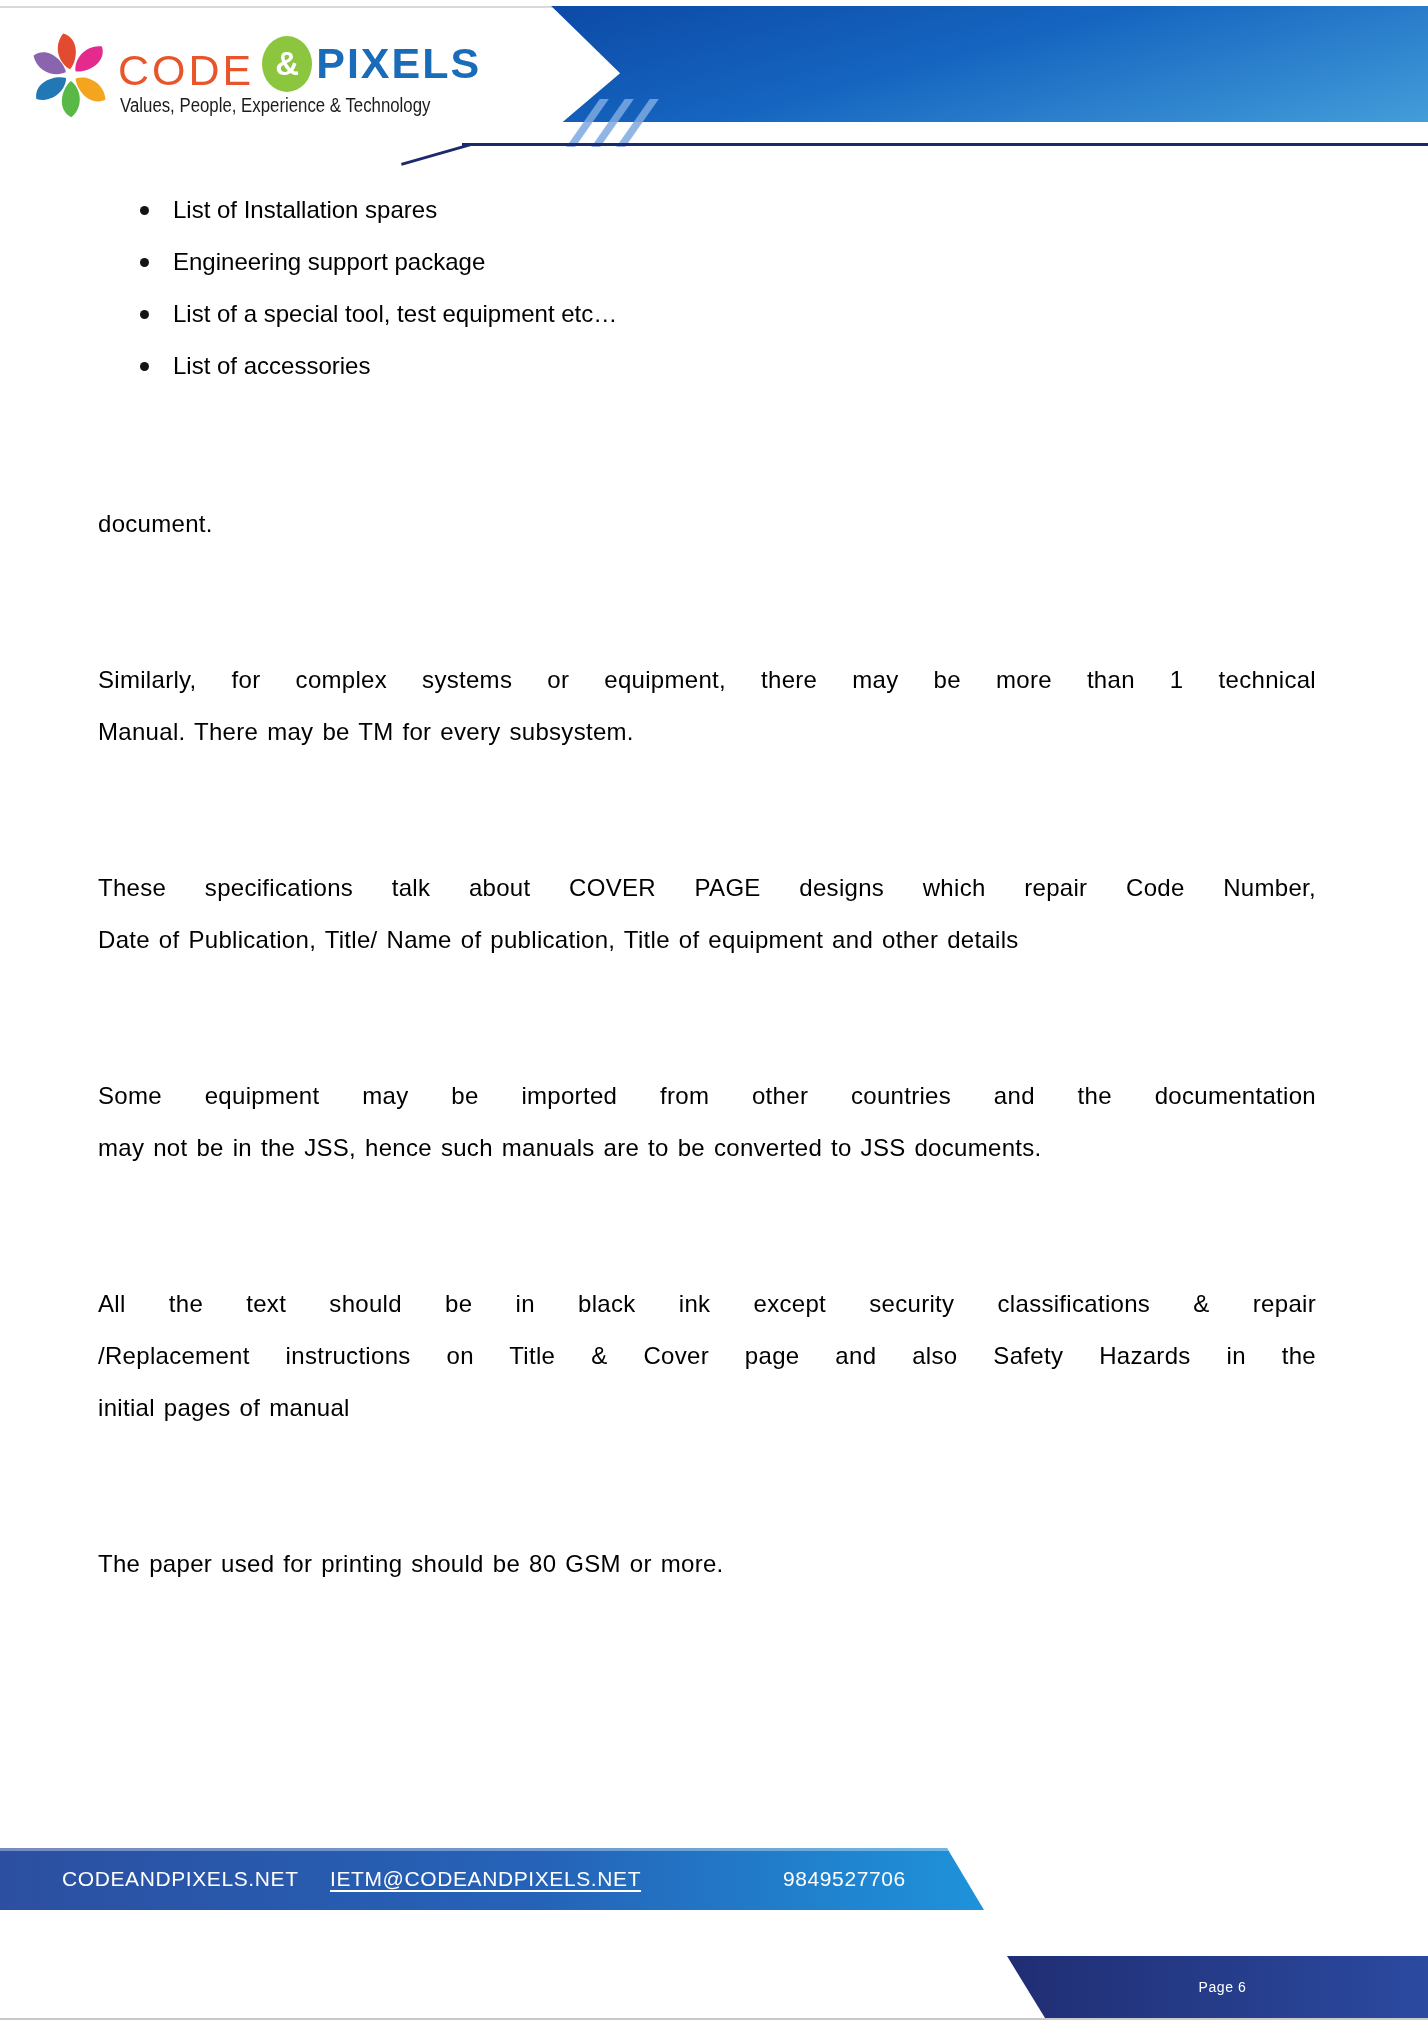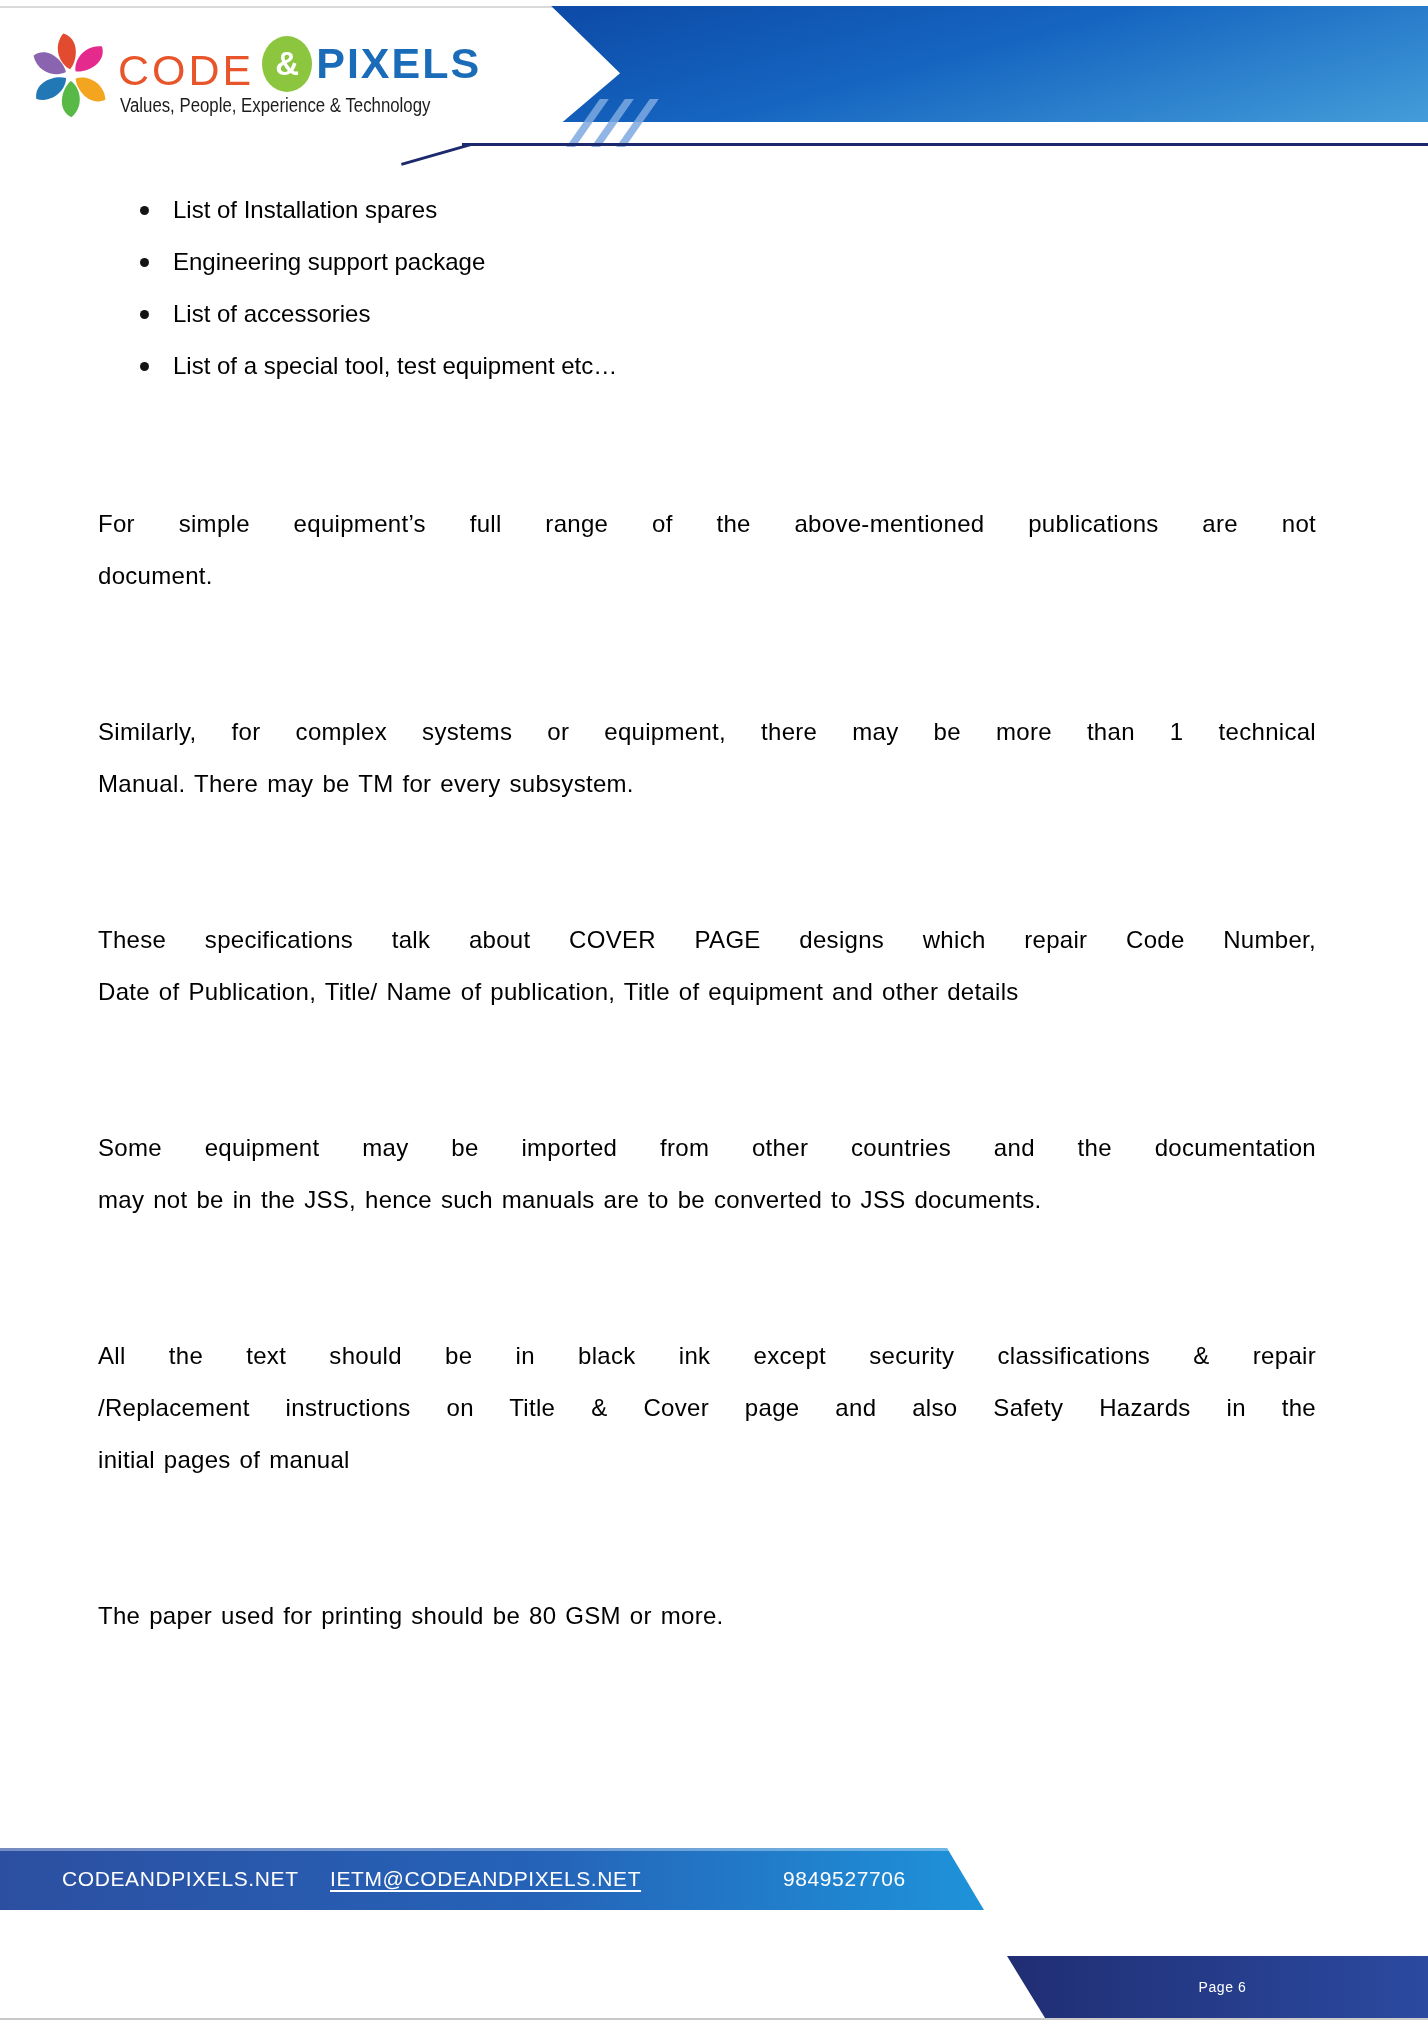--- a/index.html
+++ b/index.html
@@ -103,26 +103,25 @@
       <span class="logo-pixels">PIXELS</span>
     </div>
     <div class="logo-tagline">Values, People, Experience &amp; Technology</div>
   </div>
 
   <div class="content">
 
     <ul class="bullets">
       <li><span class="dot"></span><span>List of Installation spares</span></li>
       <li><span class="dot"></span><span>Engineering support package</span></li>
+      <li><span class="dot"></span><span>List of a special tool, test equipment etc…</span></li>
       <li><span class="dot"></span><span>List of accessories</span></li>
-      <li><span class="dot"></span><span>List of a special tool, test equipment etc…</span></li>
     </ul>
 
     <div class="para">
-      <div class="jline">For simple equipment’s full range of the above-mentioned publications are not</div>
       <div class="lline">document.</div>
     </div>
 
     <div class="para">
       <div class="jline">Similarly, for complex systems or equipment, there may be more than 1 technical</div>
       <div class="lline">Manual. There may be TM for every subsystem.</div>
     </div>
 
     <div class="para">
       <div class="jline">These specifications talk about COVER PAGE designs which repair Code Number,</div>

